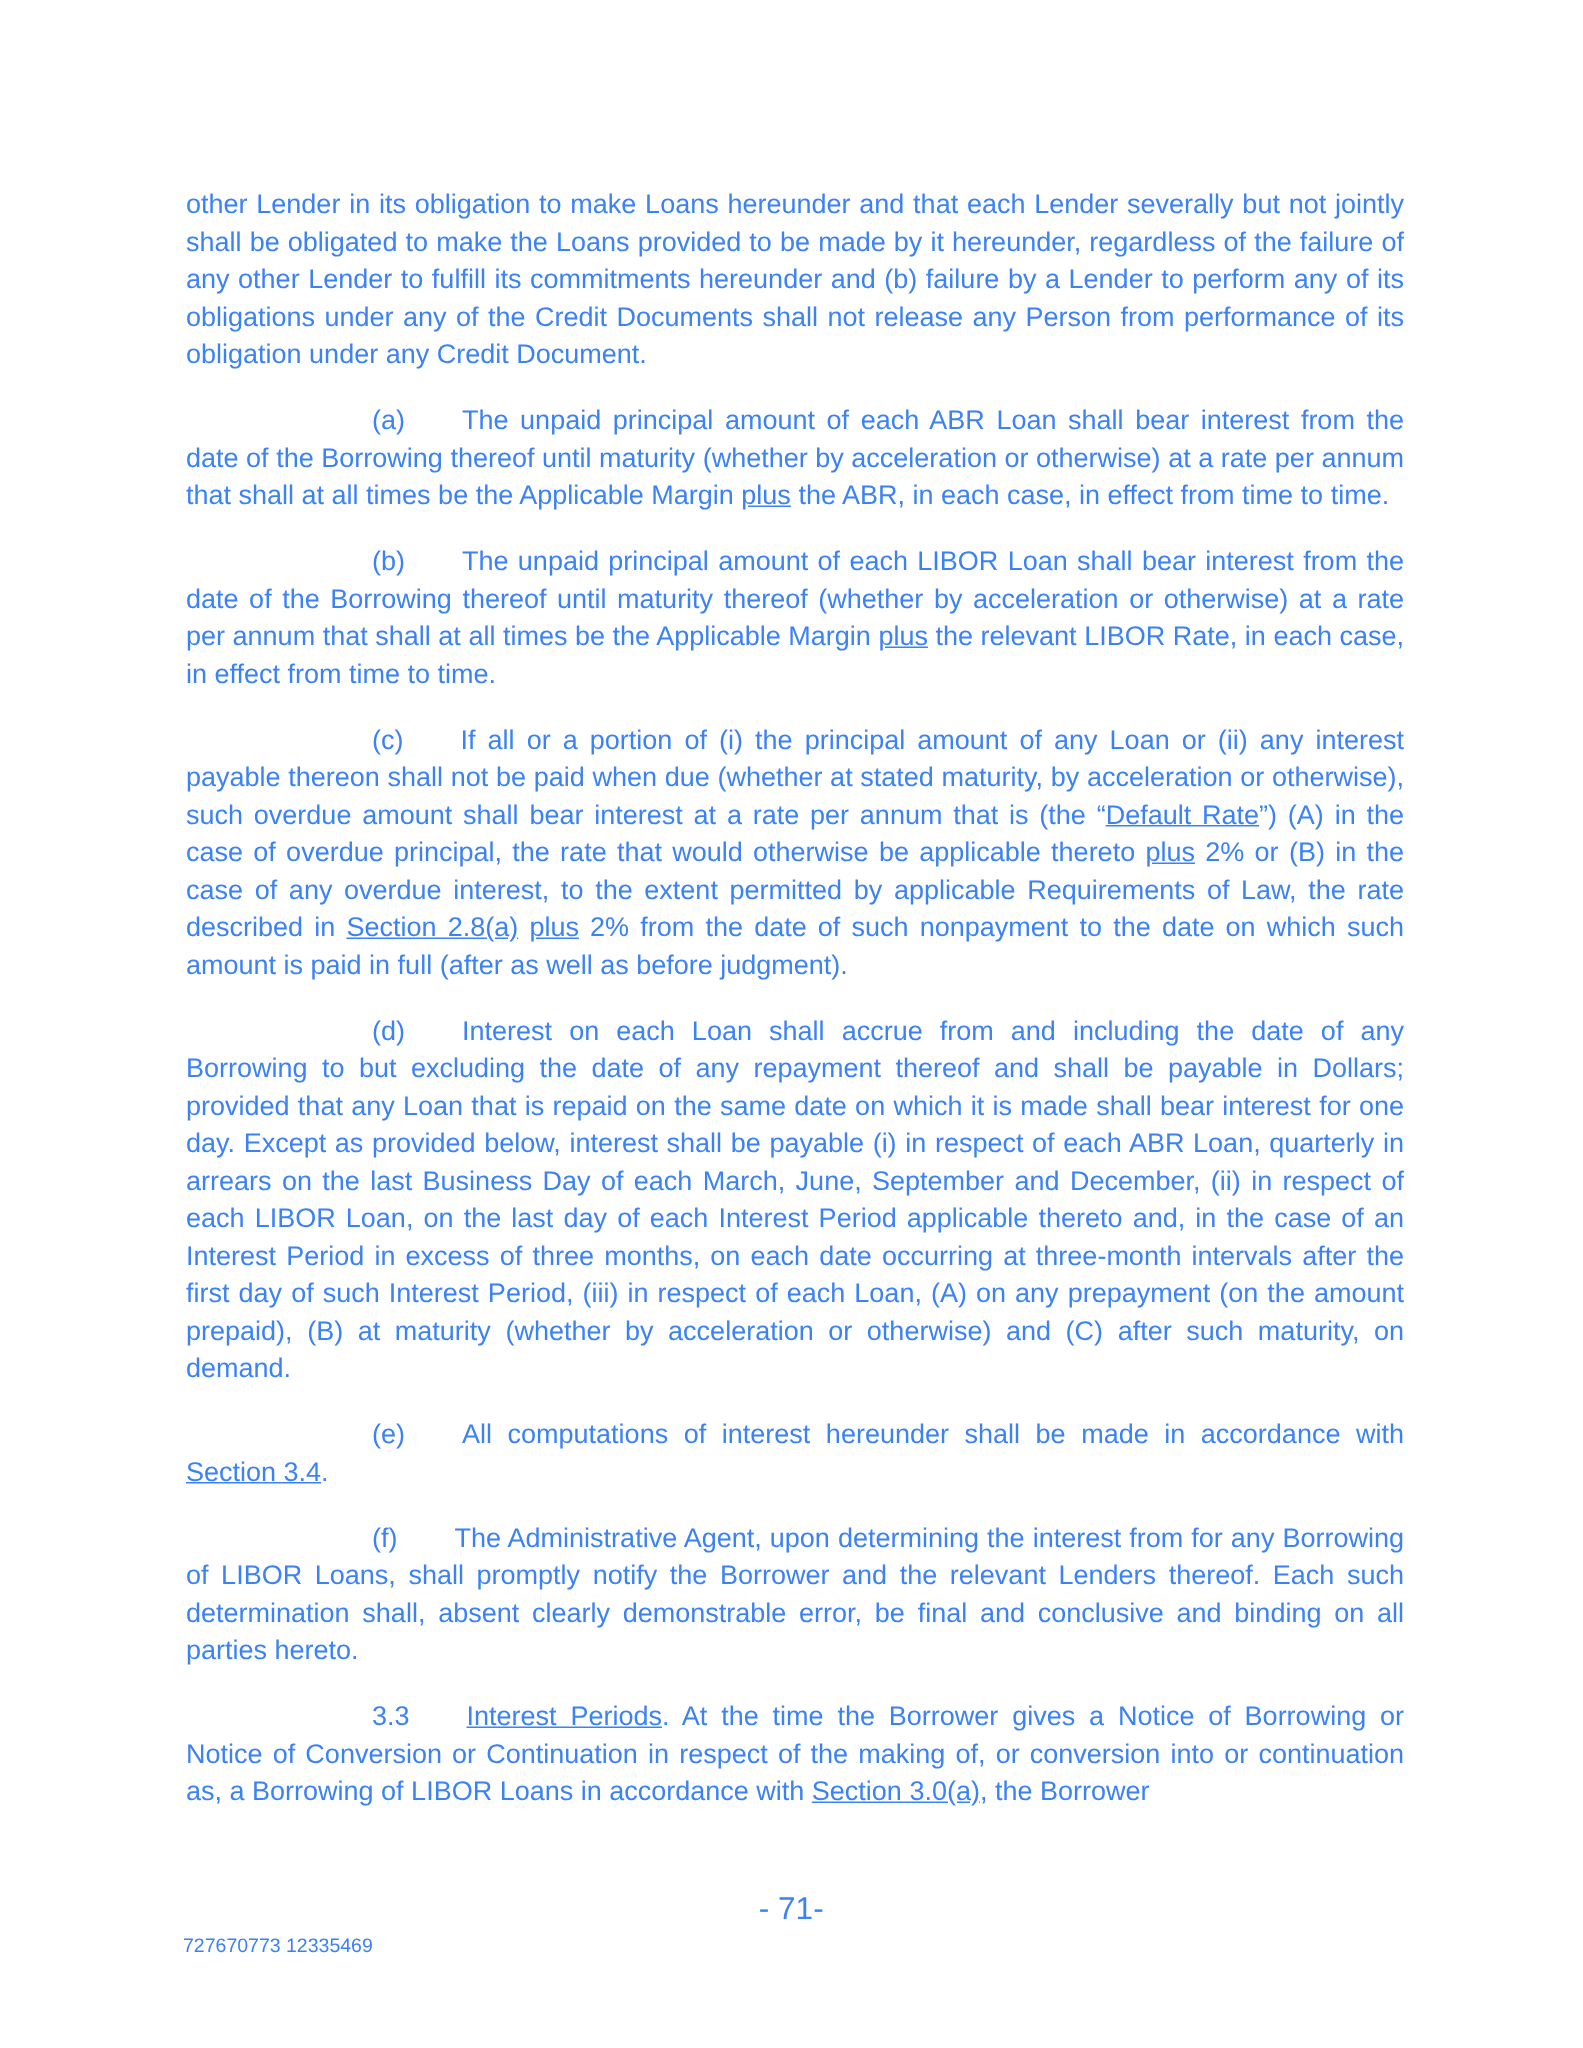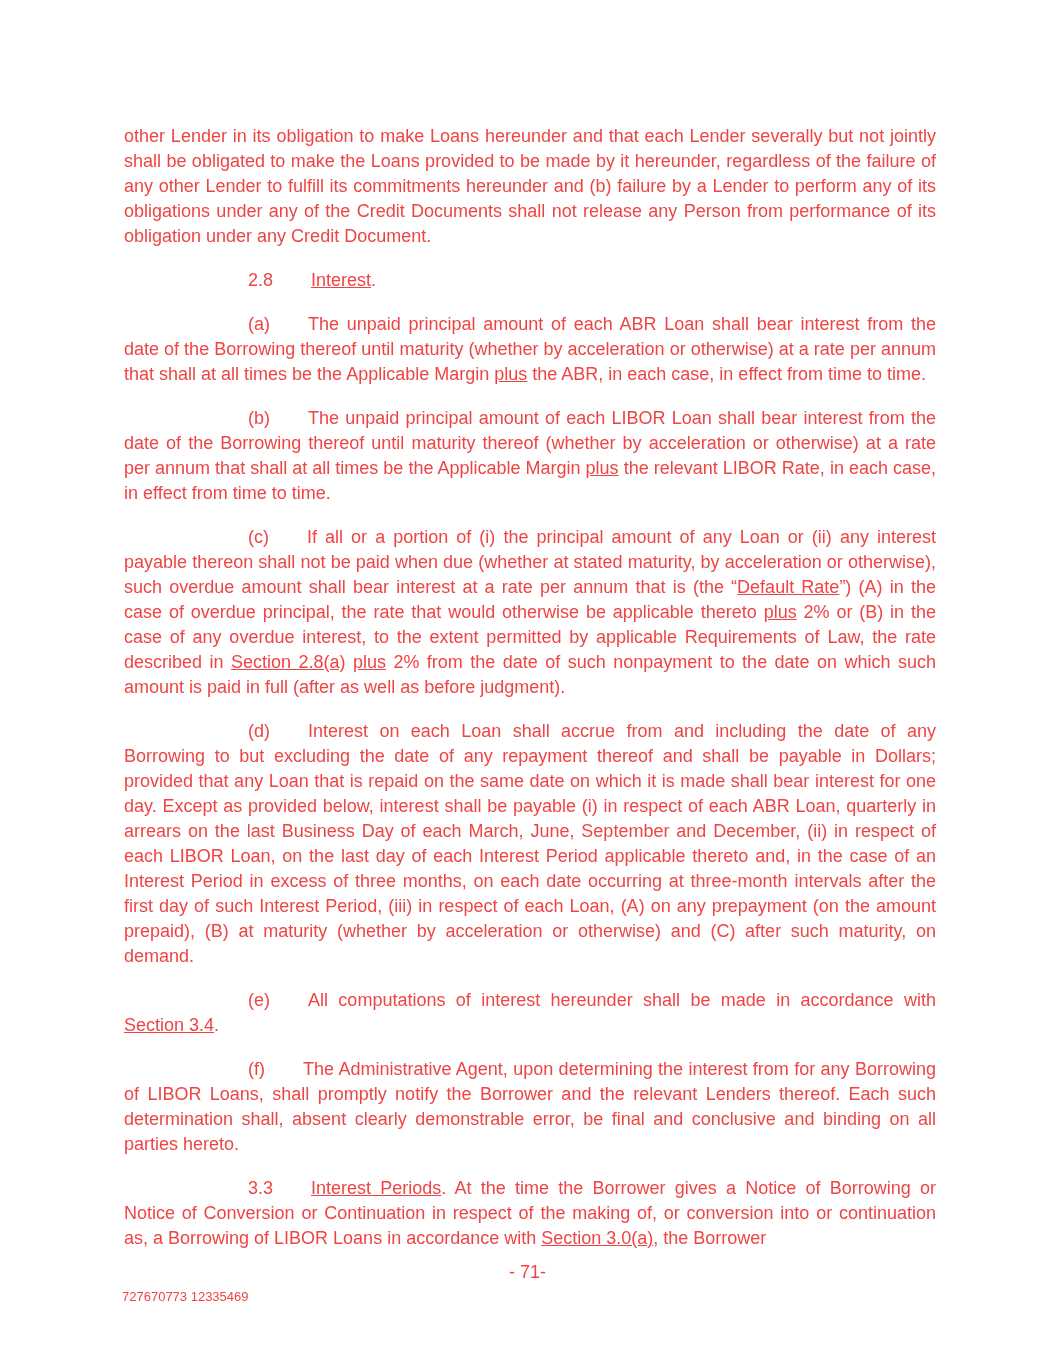--- a/index.html
+++ b/index.html
@@ -6,21 +6,21 @@
     margin: 0;
     padding: 0;
     background: #ffffff;
   }
   .page {
     position: relative;
     width: 1055px;
     height: 1365px;
     background: #ffffff;
     font-family: "Liberation Sans", sans-serif;
-    color: #ef4444;
+    color: #3b82f6;
     overflow: hidden;
   }
   .content {
     position: absolute;
     left: 124px;
     top: 124px;
     width: 812px;
   }
   .para {
     margin: 0 0 19px 0;
@@ -37,39 +37,38 @@
   }
   .u {
     text-decoration: underline;
   }
   .page-number {
     position: absolute;
     top: 1260px;
     left: 0;
     width: 100%;
     text-align: center;
-    font-size: 18px;
+    font-size: 21px;
     line-height: 25px;
   }
   .doc-id {
     position: absolute;
     top: 1289px;
     left: 122px;
     font-size: 13px;
     line-height: 16px;
     text-align: center;
   }
 </style>
 </head>
 <body>
 
 <div class="page">
   <div class="content" id="doc-body">
       <p class="para"><span>other Lender in its obligation to make Loans hereunder and that each Lender severally but not jointly shall be obligated to make the Loans provided to be made by it hereunder, regardless of the failure of any other Lender to fulfill its commitments hereunder and (b) failure by a Lender to perform any of its obligations under any of the Credit Documents shall not release any Person from performance of its obligation under any Credit Document.</span></p>
-      <p class="para indent"><span>2.8</span><span class="tab"></span><span class="u">Interest</span><span>.</span></p>
       <p class="para indent"><span>(a)</span><span class="tab"></span><span>The unpaid principal amount of each ABR Loan shall bear interest from the date of the Borrowing thereof until maturity (whether by acceleration or otherwise) at a rate per annum that shall at all times be the Applicable Margin </span><span class="u">plus</span><span> the ABR, in each case, in effect from time to time.</span></p>
       <p class="para indent"><span>(b)</span><span class="tab"></span><span>The unpaid principal amount of each LIBOR Loan shall bear interest from the date of the Borrowing thereof until maturity thereof (whether by acceleration or otherwise) at a rate per annum that shall at all times be the Applicable Margin </span><span class="u">plus</span><span> the relevant LIBOR Rate, in each case, in effect from time to time.</span></p>
       <p class="para indent"><span>(c)</span><span class="tab"></span><span>If all or a portion of (i) the principal amount of any Loan or (ii) any interest payable thereon shall not be paid when due (whether at stated maturity, by acceleration or otherwise), such overdue amount shall bear interest at a rate per annum that is (the “</span><span class="u">Default Rate</span><span>”) (A) in the case of overdue principal, the rate that would otherwise be applicable thereto </span><span class="u">plus</span><span> 2% or (B) in the case of any overdue interest, to the extent permitted by applicable Requirements of Law, the rate described in </span><span class="u">Section 2.8(a)</span><span> </span><span class="u">plus</span><span> 2% from the date of such nonpayment to the date on which such amount is paid in full (after as well as before judgment).</span></p>
       <p class="para indent"><span>(d)</span><span class="tab"></span><span>Interest on each Loan shall accrue from and including the date of any Borrowing to but excluding the date of any repayment thereof and shall be payable in Dollars; provided that any Loan that is repaid on the same date on which it is made shall bear interest for one day.  Except as provided below, interest shall be payable (i) in respect of each ABR Loan, quarterly in arrears on the last Business Day of each March, June, September and December, (ii) in respect of each LIBOR Loan, on the last day of each Interest Period applicable thereto and, in the case of an Interest Period in excess of three months, on each date occurring at three-month intervals after the first day of such Interest Period, (iii) in respect of each Loan, (A) on any prepayment (on the amount prepaid), (B) at maturity (whether by acceleration or otherwise) and (C) after such maturity, on demand.</span></p>
       <p class="para indent"><span>(e)</span><span class="tab"></span><span>All computations of interest hereunder shall be made in accordance with </span><span class="u">Section 3.4</span><span>.</span></p>
       <p class="para indent"><span>(f)</span><span class="tab"></span><span>The Administrative Agent, upon determining the interest from for any Borrowing of LIBOR Loans, shall promptly notify the Borrower and the relevant Lenders thereof.  Each such determination shall, absent clearly demonstrable error, be final and conclusive and binding on all parties hereto.</span></p>
       <p class="para indent"><span>3.3</span><span class="tab"></span><span class="u">Interest Periods</span><span>.  At the time the Borrower gives a Notice of Borrowing or Notice of Conversion or Continuation in respect of the making of, or conversion into or continuation as, a Borrowing of LIBOR Loans in accordance with </span><span class="u">Section 3.0(a)</span><span>, the Borrower</span></p>
     </div>
   <div class="page-number">- 71-</div>
   <div class="doc-id">727670773 12335469</div>

